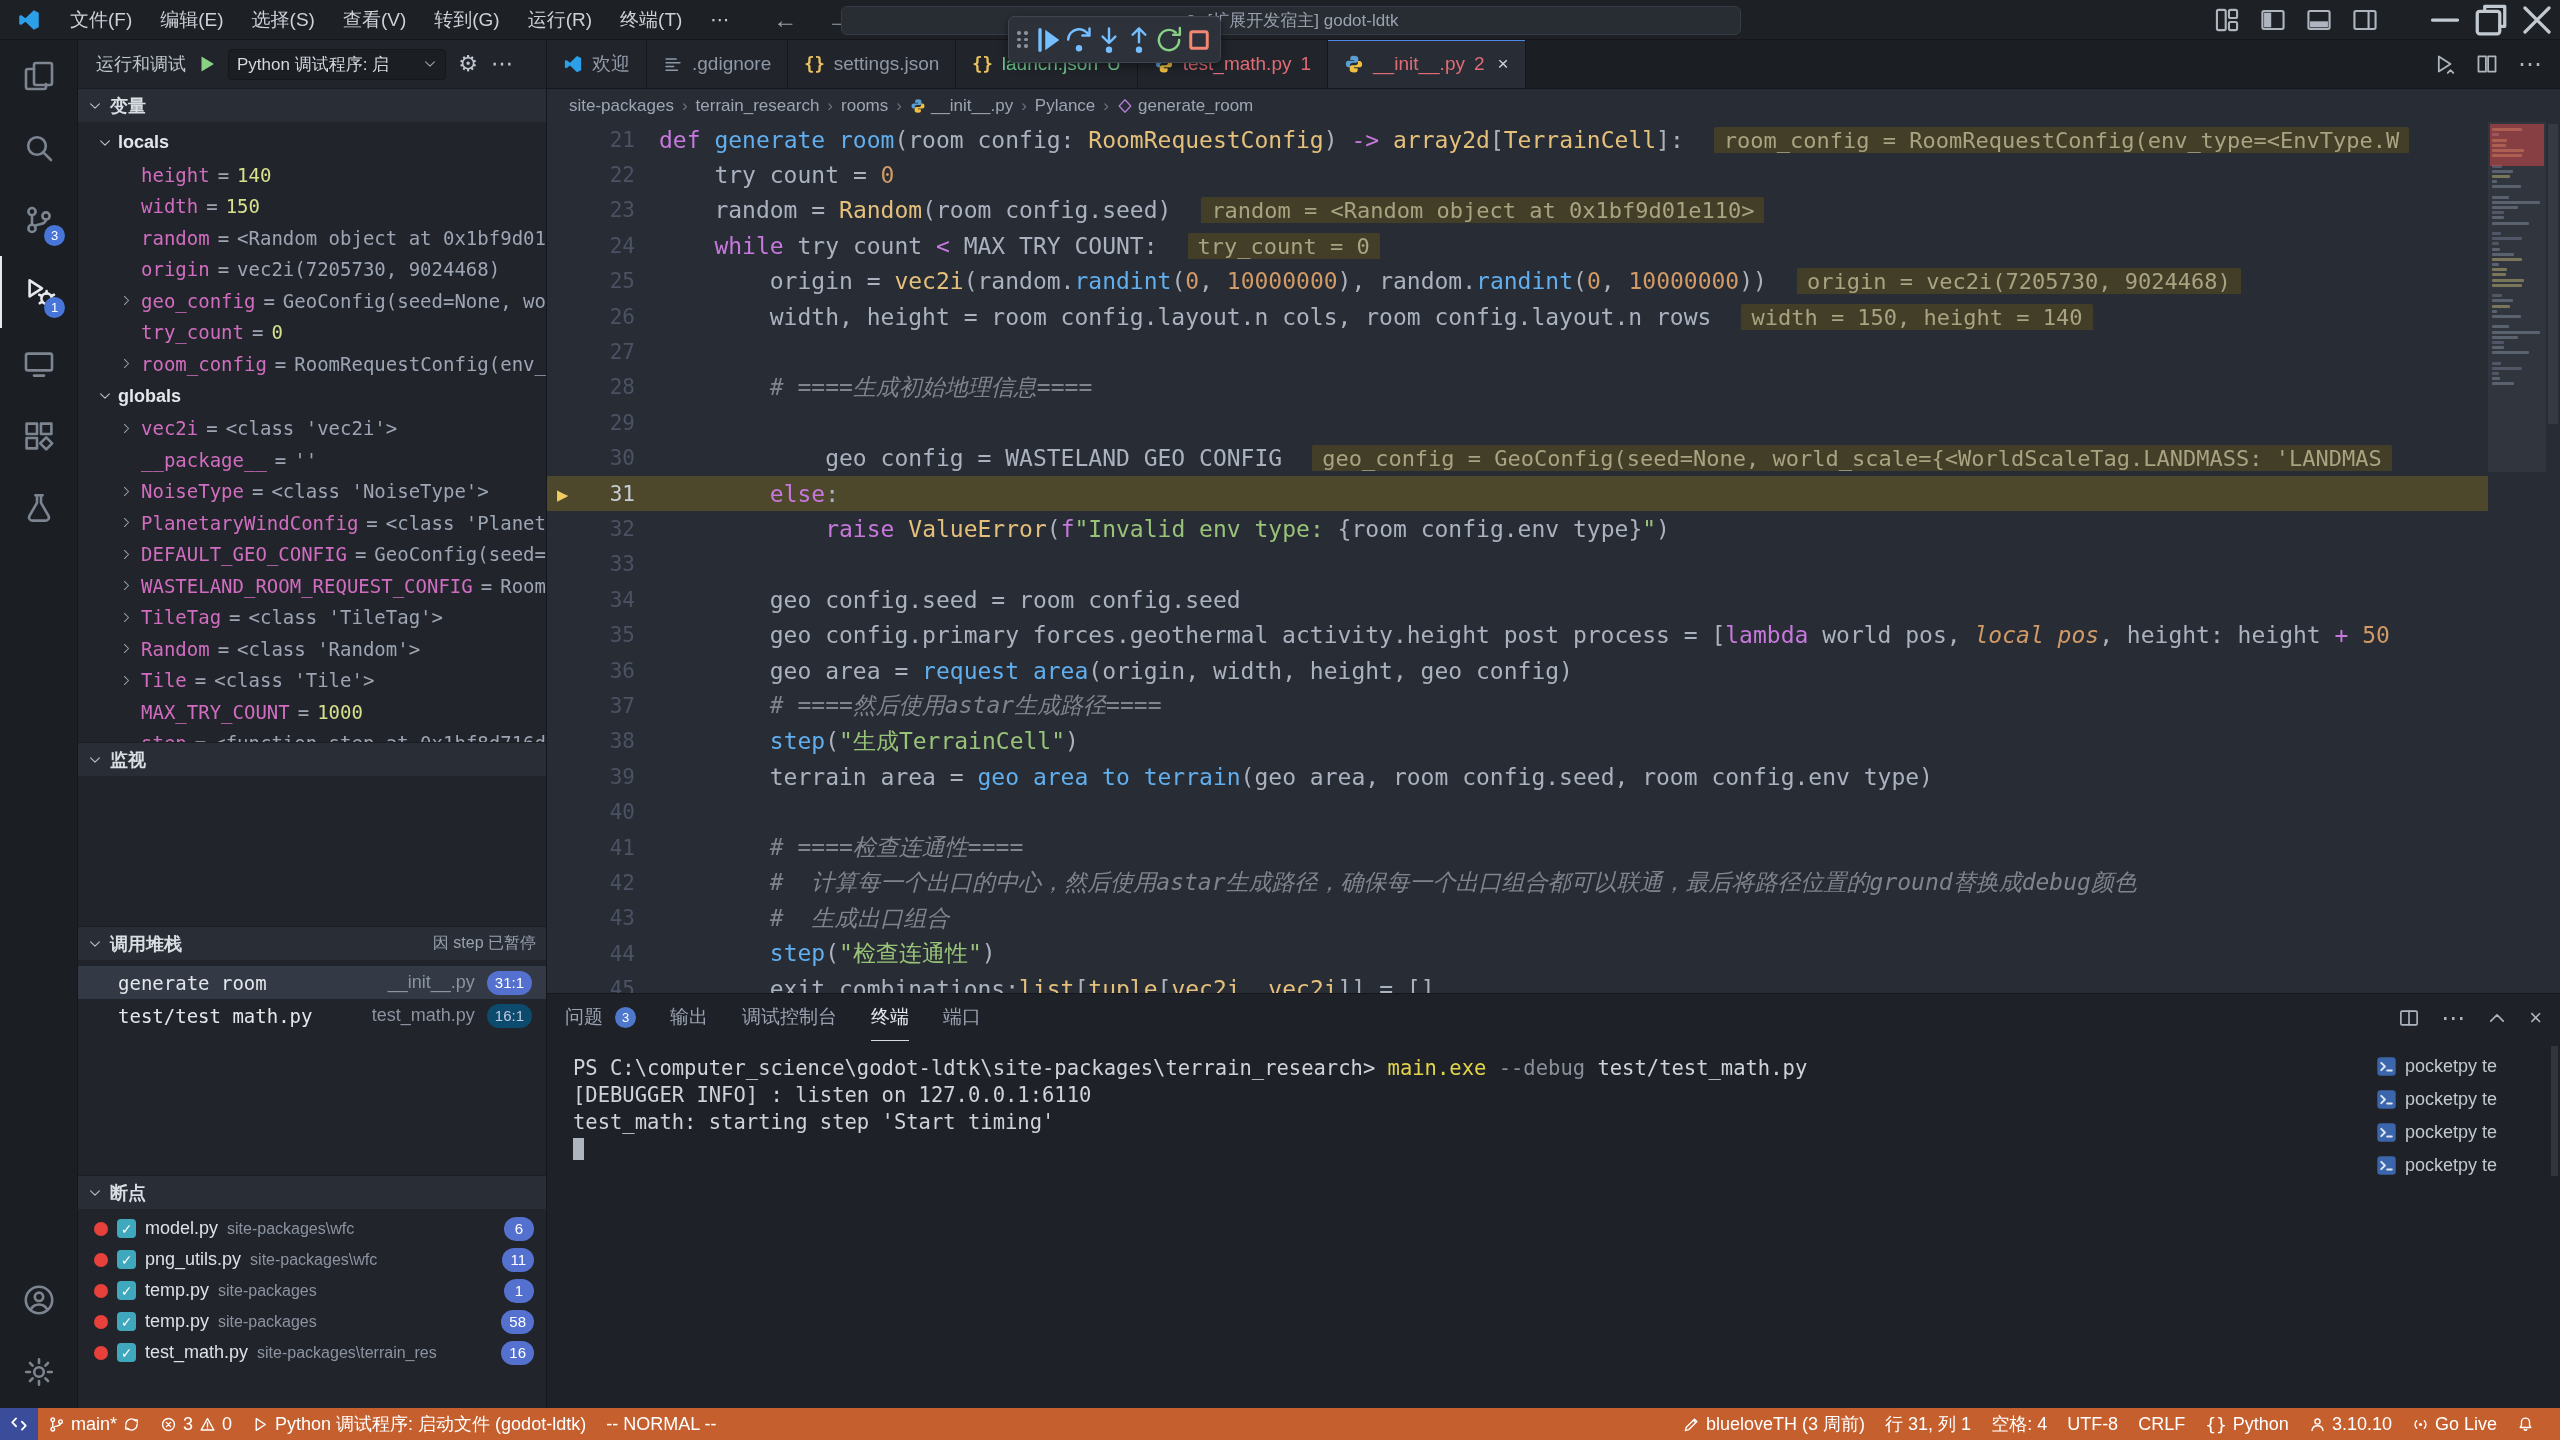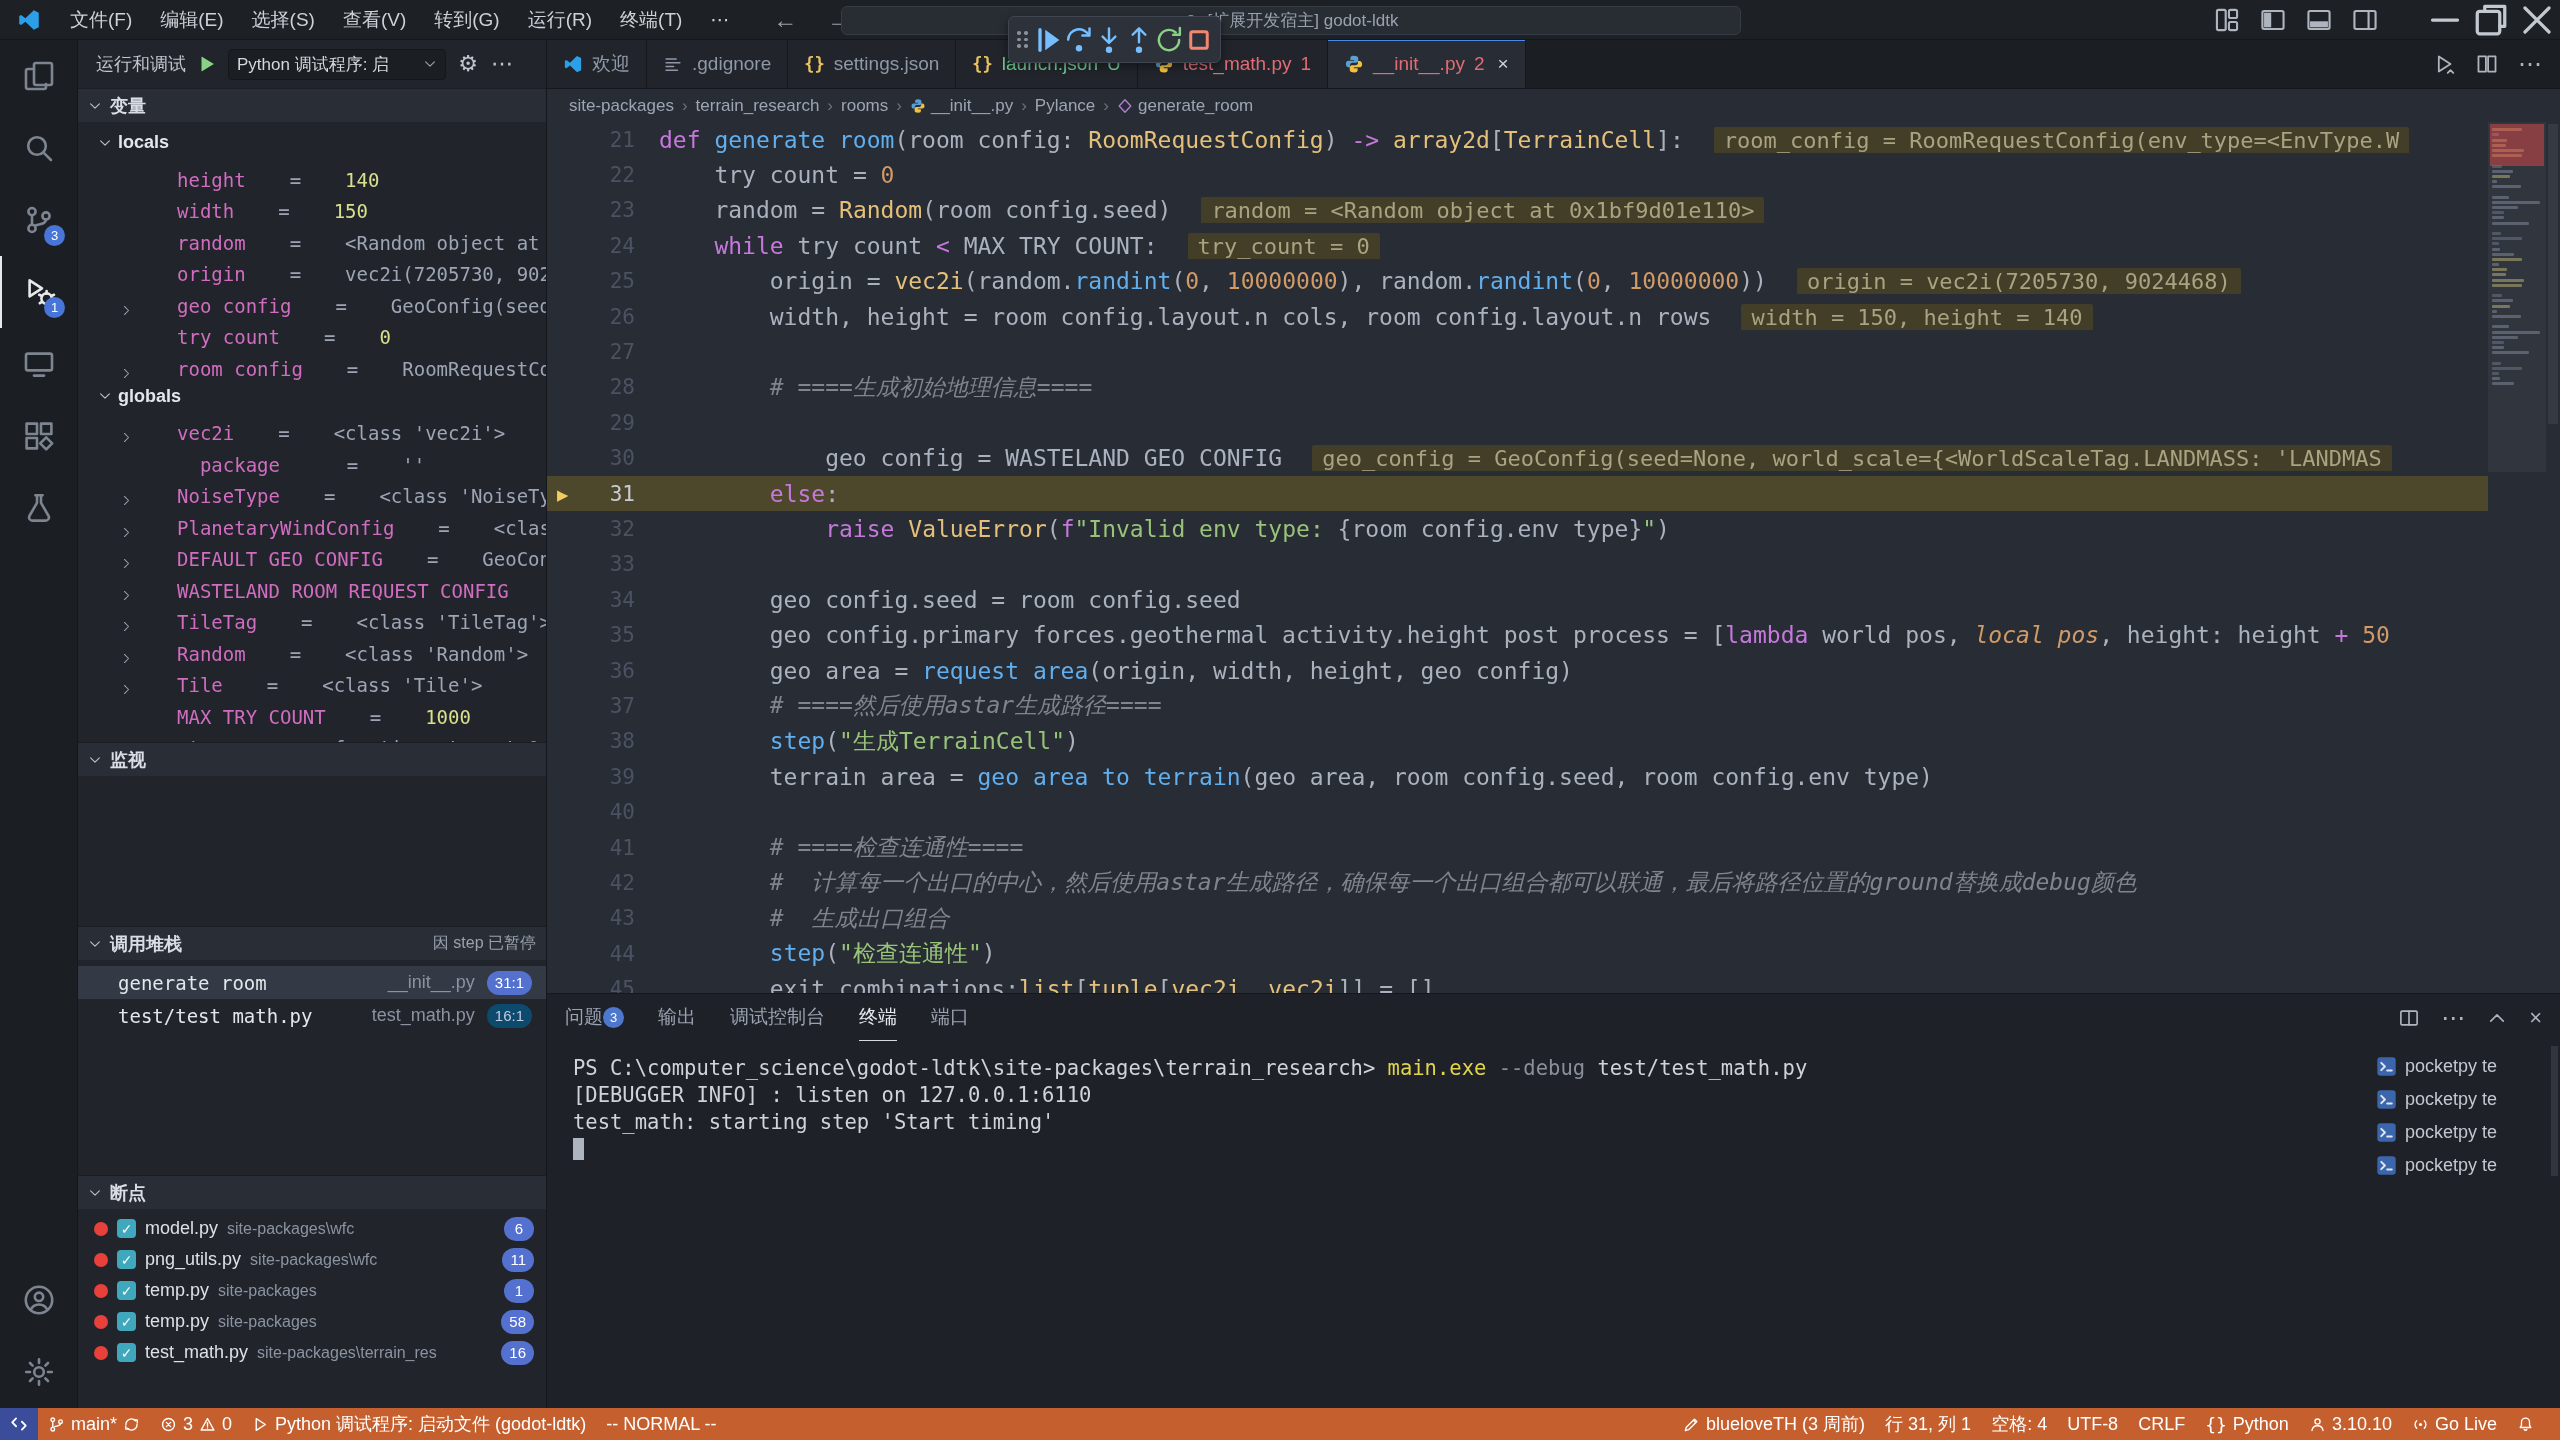--- a/index.html
+++ b/index.html
@@ -55,22 +55,22 @@
 
   .sect-h { height:34px; background:#282d36; display:flex; align-items:center; gap:8px; padding:0 10px;
     color:#dadee4; font-size:18px; font-weight:bold; border-top:1px solid #1a1d22; flex:none; }
   .sect-h .ic { width:14px; height:14px; color:#b9bfc9; flex:none; }
   .sect-note { margin-left:auto; font-weight:normal; color:#9aa2ae; font-size:16px; }
 
   .vars { height:620px; overflow:hidden; padding-top:4px; flex:none; }
   .var-group-h { display:flex; align-items:center; gap:6px; padding-left:20px; height:33px;
     color:#e3e6ea; font-size:18px; font-weight:bold; }
   .var-group-h .ic { width:14px; height:14px; color:#b9bfc9; }
-  .var-row { display:flex; align-items:flex-end; height:31.5px; padding-left:42px; white-space:nowrap; overflow:hidden;
-    font-family:"DejaVu Sans Mono", monospace; font-size:19px;gap:36px; }
+  .var-row { display:flex; align-items:center; height:31.5px; padding-left:42px; white-space:nowrap; overflow:hidden;
+    font-family:"DejaVu Sans Mono", monospace; font-size:19px; }
   .var-row .chev { width:13px; height:13px; color:#9aa2ae; margin-right:8px; flex:none; }
   .var-row .nochev { width:21px; flex:none; }
   .vname { color:#d16dc0; }
   .veq { color:#9da5b4; margin:0 8px; }
   .vnum { color:#d8e08d; }
   .vobj { color:#9da5b4; }
 
   .watch-body { height:150px; flex:none; background:#21252b; }
   .cs-body { height:215px; flex:none; padding-top:6px; }
   .cs-row { display:flex; align-items:center; height:33px; padding:0 14px 0 40px;
@@ -128,21 +128,21 @@
   .minimap { position:absolute; right:14px; top:0; width:58px; height:100%; background:#282c34; z-index:3; padding-top:4px; }
   .mm-red { position:absolute; top:2px; left:2px; right:2px; height:42px; background:rgba(224,73,73,.5); }
   .mm-bar { height:3px; margin:2.2px 2px 0 4px; border-radius:1px; }
   .mm-slider { position:absolute; left:0; top:0; width:100%; height:350px; background:rgba(130,140,155,.10); }
   .scrollcol { position:absolute; right:0; top:0; width:14px; height:100%; background:#282c34; z-index:3; }
   .scroll-nub { margin-top:2px; width:10px; margin-left:2px; height:300px; background:rgba(160,170,185,.12); }
 
   
   .panel { height:415px; background:#1e2228; border-top:1px solid #15171c; position:relative; flex:none; }
   .panel-head { height:47px; display:flex; align-items:center; padding:0 18px; }
-  .ptab { display:flex; align-items:center; gap:0; color:#9aa2b1; font-size:19px; margin-right:34px;
+  .ptab { display:flex; align-items:center; gap:12px; color:#9aa2b1; font-size:19px; margin-right:34px;
     height:100%; border-bottom:1px solid transparent; }
   .ptab.active { color:#e6e9ee; border-bottom-color:#d7dae0; }
   .pbadge { min-width:21px; height:21px; border-radius:11px; background:#4d78cc; color:#fff; font-size:13px;
     display:flex; align-items:center; justify-content:center; }
   .panel-actions { margin-left:auto; display:flex; align-items:center; gap:22px; color:#aeb5bf; }
   .panel-actions .ic { width:20px; height:20px; }
   .term { padding:14px 0 0 26px; font-family:"DejaVu Sans Mono",monospace; font-size:20.5px; line-height:27px; color:#cfd3da; }
   .t-y { color:#e2d54a; } .t-d { color:#8a9099; } .t-p { color:#cfd3da; }
   .cursorblk { display:inline-block; width:11px; height:22px; background:#aeb5bf; vertical-align:-4px; }
   .sessions { position:absolute; right:16px; top:56px; width:168px; }

